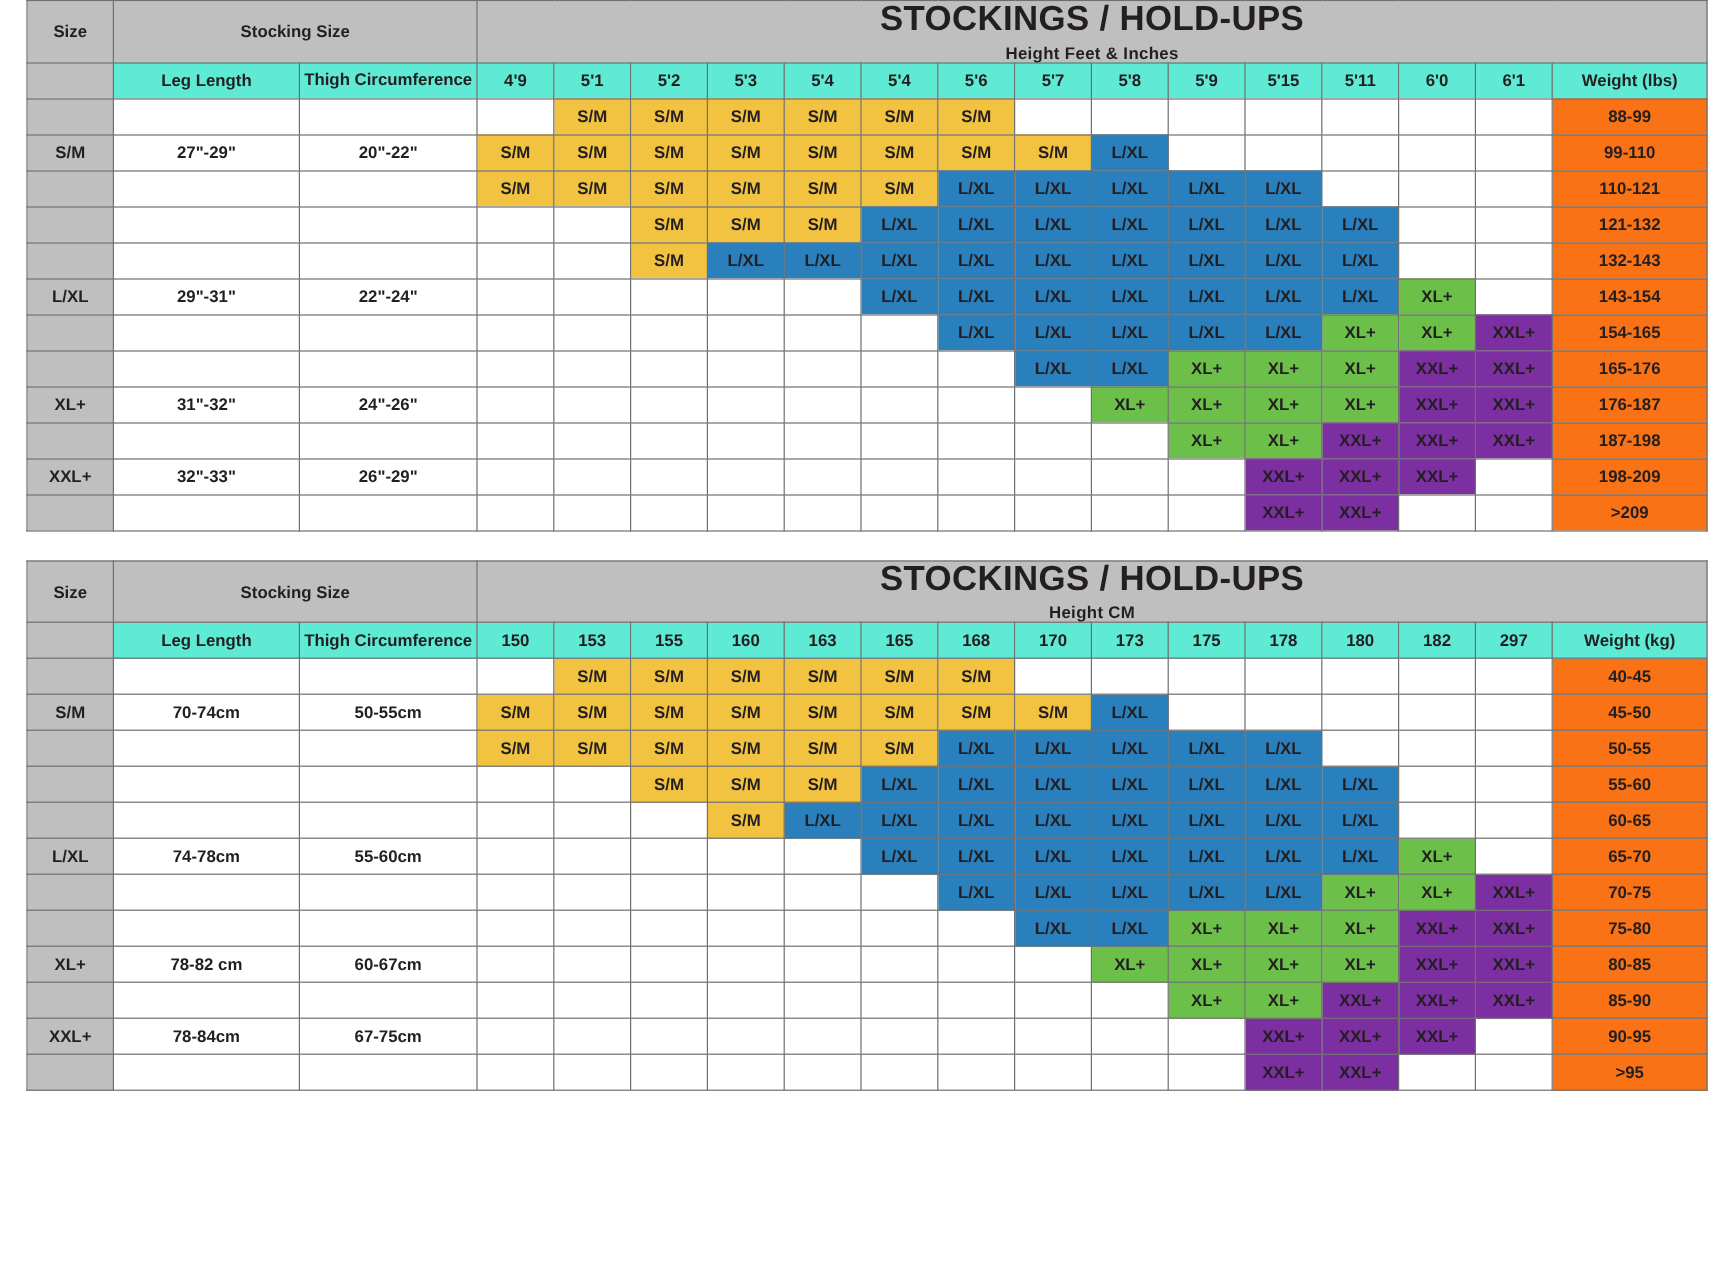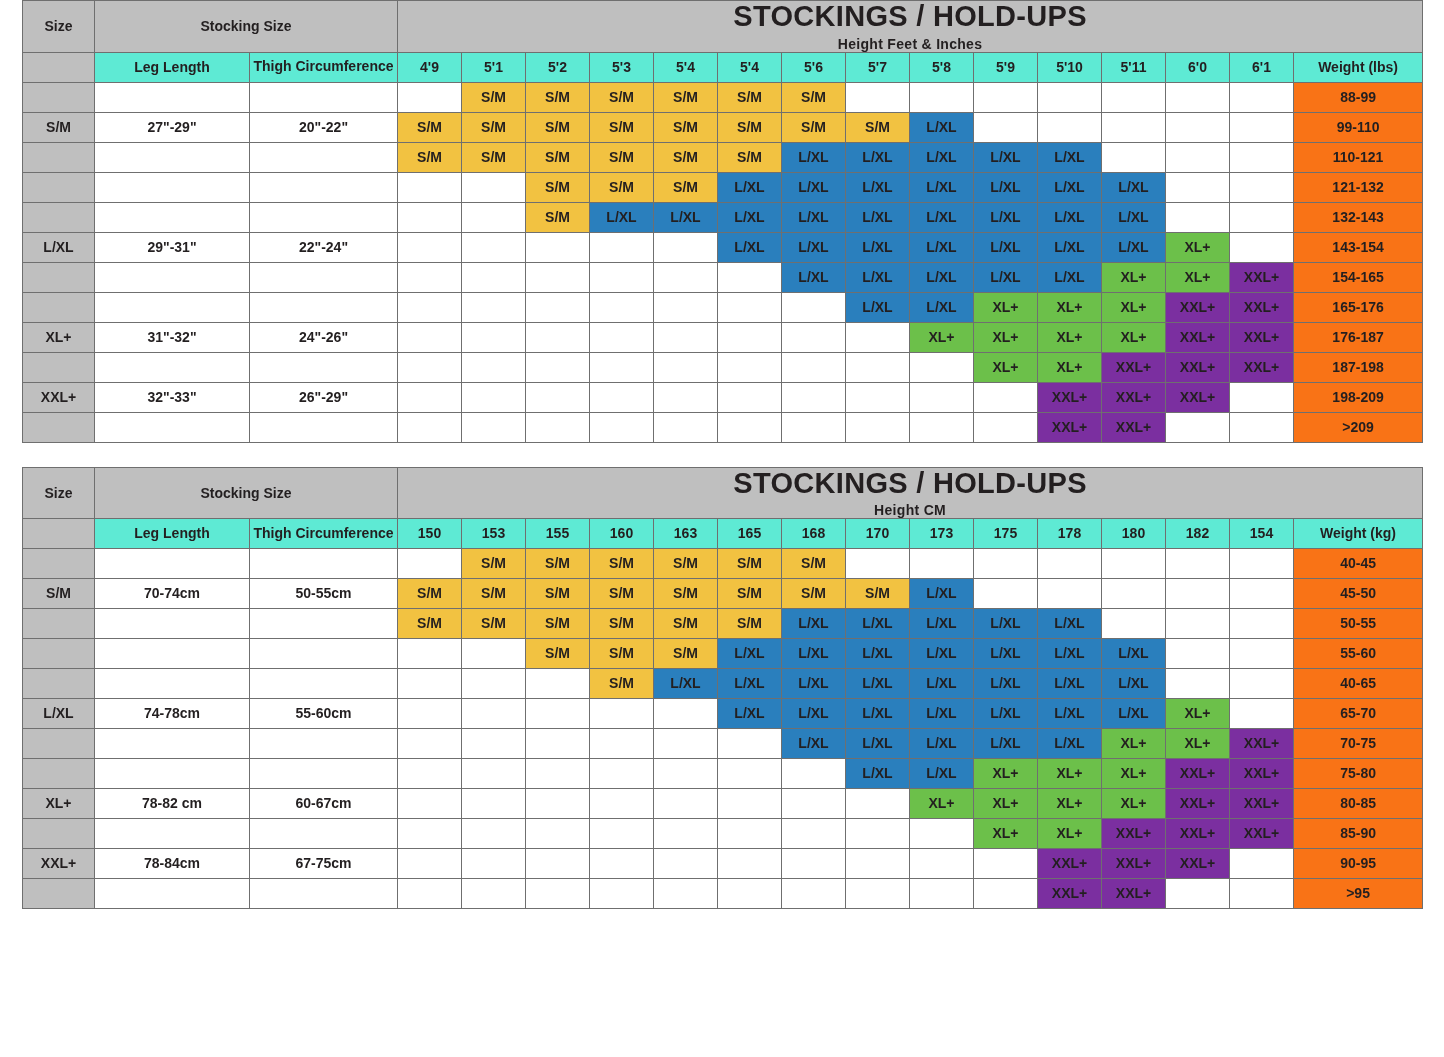--- a/index.html
+++ b/index.html
@@ -143,21 +143,21 @@
           <td class="sub-hdr">4'9</td>
             <td class="sub-hdr">5'1</td>
             <td class="sub-hdr">5'2</td>
             <td class="sub-hdr">5'3</td>
             <td class="sub-hdr">5'4</td>
             <td class="sub-hdr">5'4</td>
             <td class="sub-hdr">5'6</td>
             <td class="sub-hdr">5'7</td>
             <td class="sub-hdr">5'8</td>
             <td class="sub-hdr">5'9</td>
-            <td class="sub-hdr">5'10</td>
+            <td class="sub-hdr">5'15</td>
             <td class="sub-hdr">5'11</td>
             <td class="sub-hdr">6'0</td>
             <td class="sub-hdr">6'1</td>
             <td class="sub-hdr">Weight (lbs)</td>
         </tr>
 
       <tr>
             <td class="rowlabel-grey leftcol-text"></td>
             <td class="spec-text"></td>
             <td class="spec-text"></td>
@@ -444,21 +444,21 @@
             <td class="sub-hdr">160</td>
             <td class="sub-hdr">163</td>
             <td class="sub-hdr">165</td>
             <td class="sub-hdr">168</td>
             <td class="sub-hdr">170</td>
             <td class="sub-hdr">173</td>
             <td class="sub-hdr">175</td>
             <td class="sub-hdr">178</td>
             <td class="sub-hdr">180</td>
             <td class="sub-hdr">182</td>
-            <td class="sub-hdr">154</td>
+            <td class="sub-hdr">297</td>
             <td class="sub-hdr">Weight (kg)</td>
         </tr>
       <tr>
             <td class="rowlabel-grey leftcol-text"></td>
             <td class="spec-text"></td>
             <td class="spec-text"></td>
             <td class="cell-empty"></td>
             <td class="cell-sm">S/M</td>
             <td class="cell-sm">S/M</td>
             <td class="cell-sm">S/M</td>
@@ -545,21 +545,21 @@
             <td class="cell-lxl">L/XL</td>
             <td class="cell-lxl">L/XL</td>
             <td class="cell-lxl">L/XL</td>
             <td class="cell-lxl">L/XL</td>
             <td class="cell-lxl">L/XL</td>
             <td class="cell-lxl">L/XL</td>
             <td class="cell-lxl">L/XL</td>
             <td class="cell-lxl">L/XL</td>
             <td class="cell-empty"></td>
             <td class="cell-empty"></td>
-            <td class="weight-cell">40-65</td>
+            <td class="weight-cell">60-65</td>
           </tr>
           <tr>
             <td class="rowlabel-grey leftcol-text">L/XL</td>
             <td class="spec-text">74-78cm</td>
             <td class="spec-text">55-60cm</td>
             <td class="cell-empty"></td>
             <td class="cell-empty"></td>
             <td class="cell-empty"></td>
             <td class="cell-empty"></td>
             <td class="cell-empty"></td>

